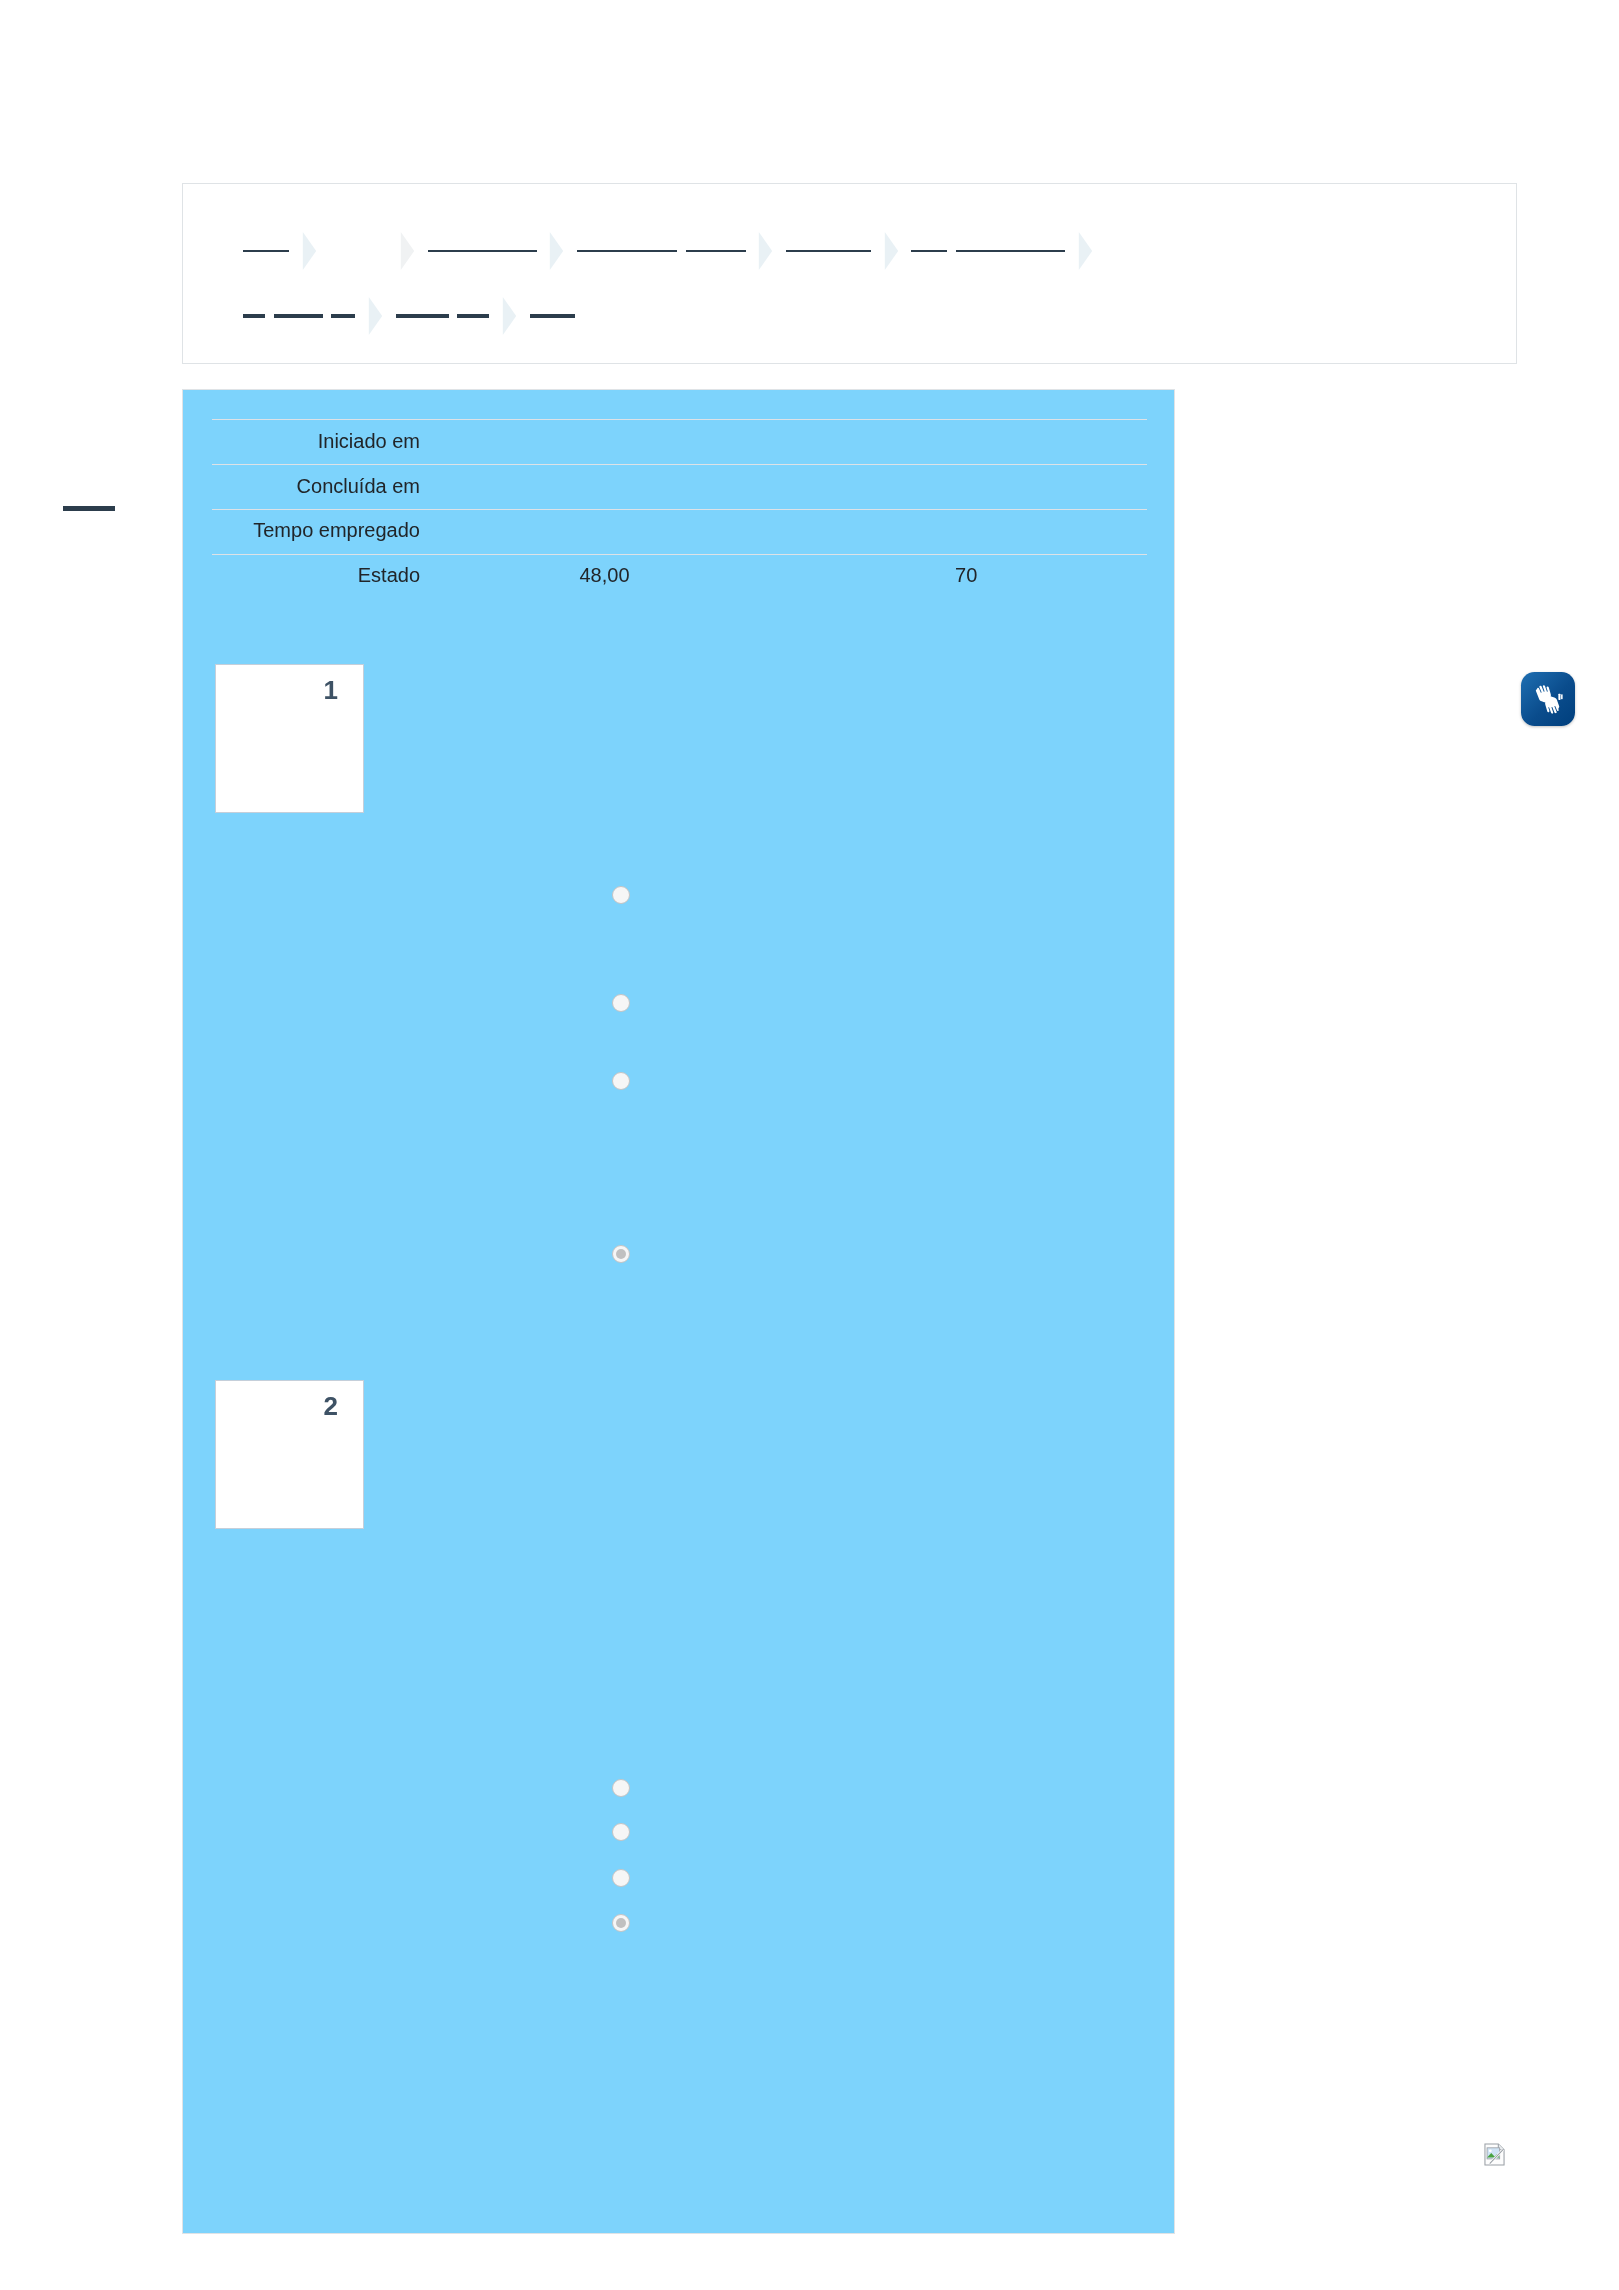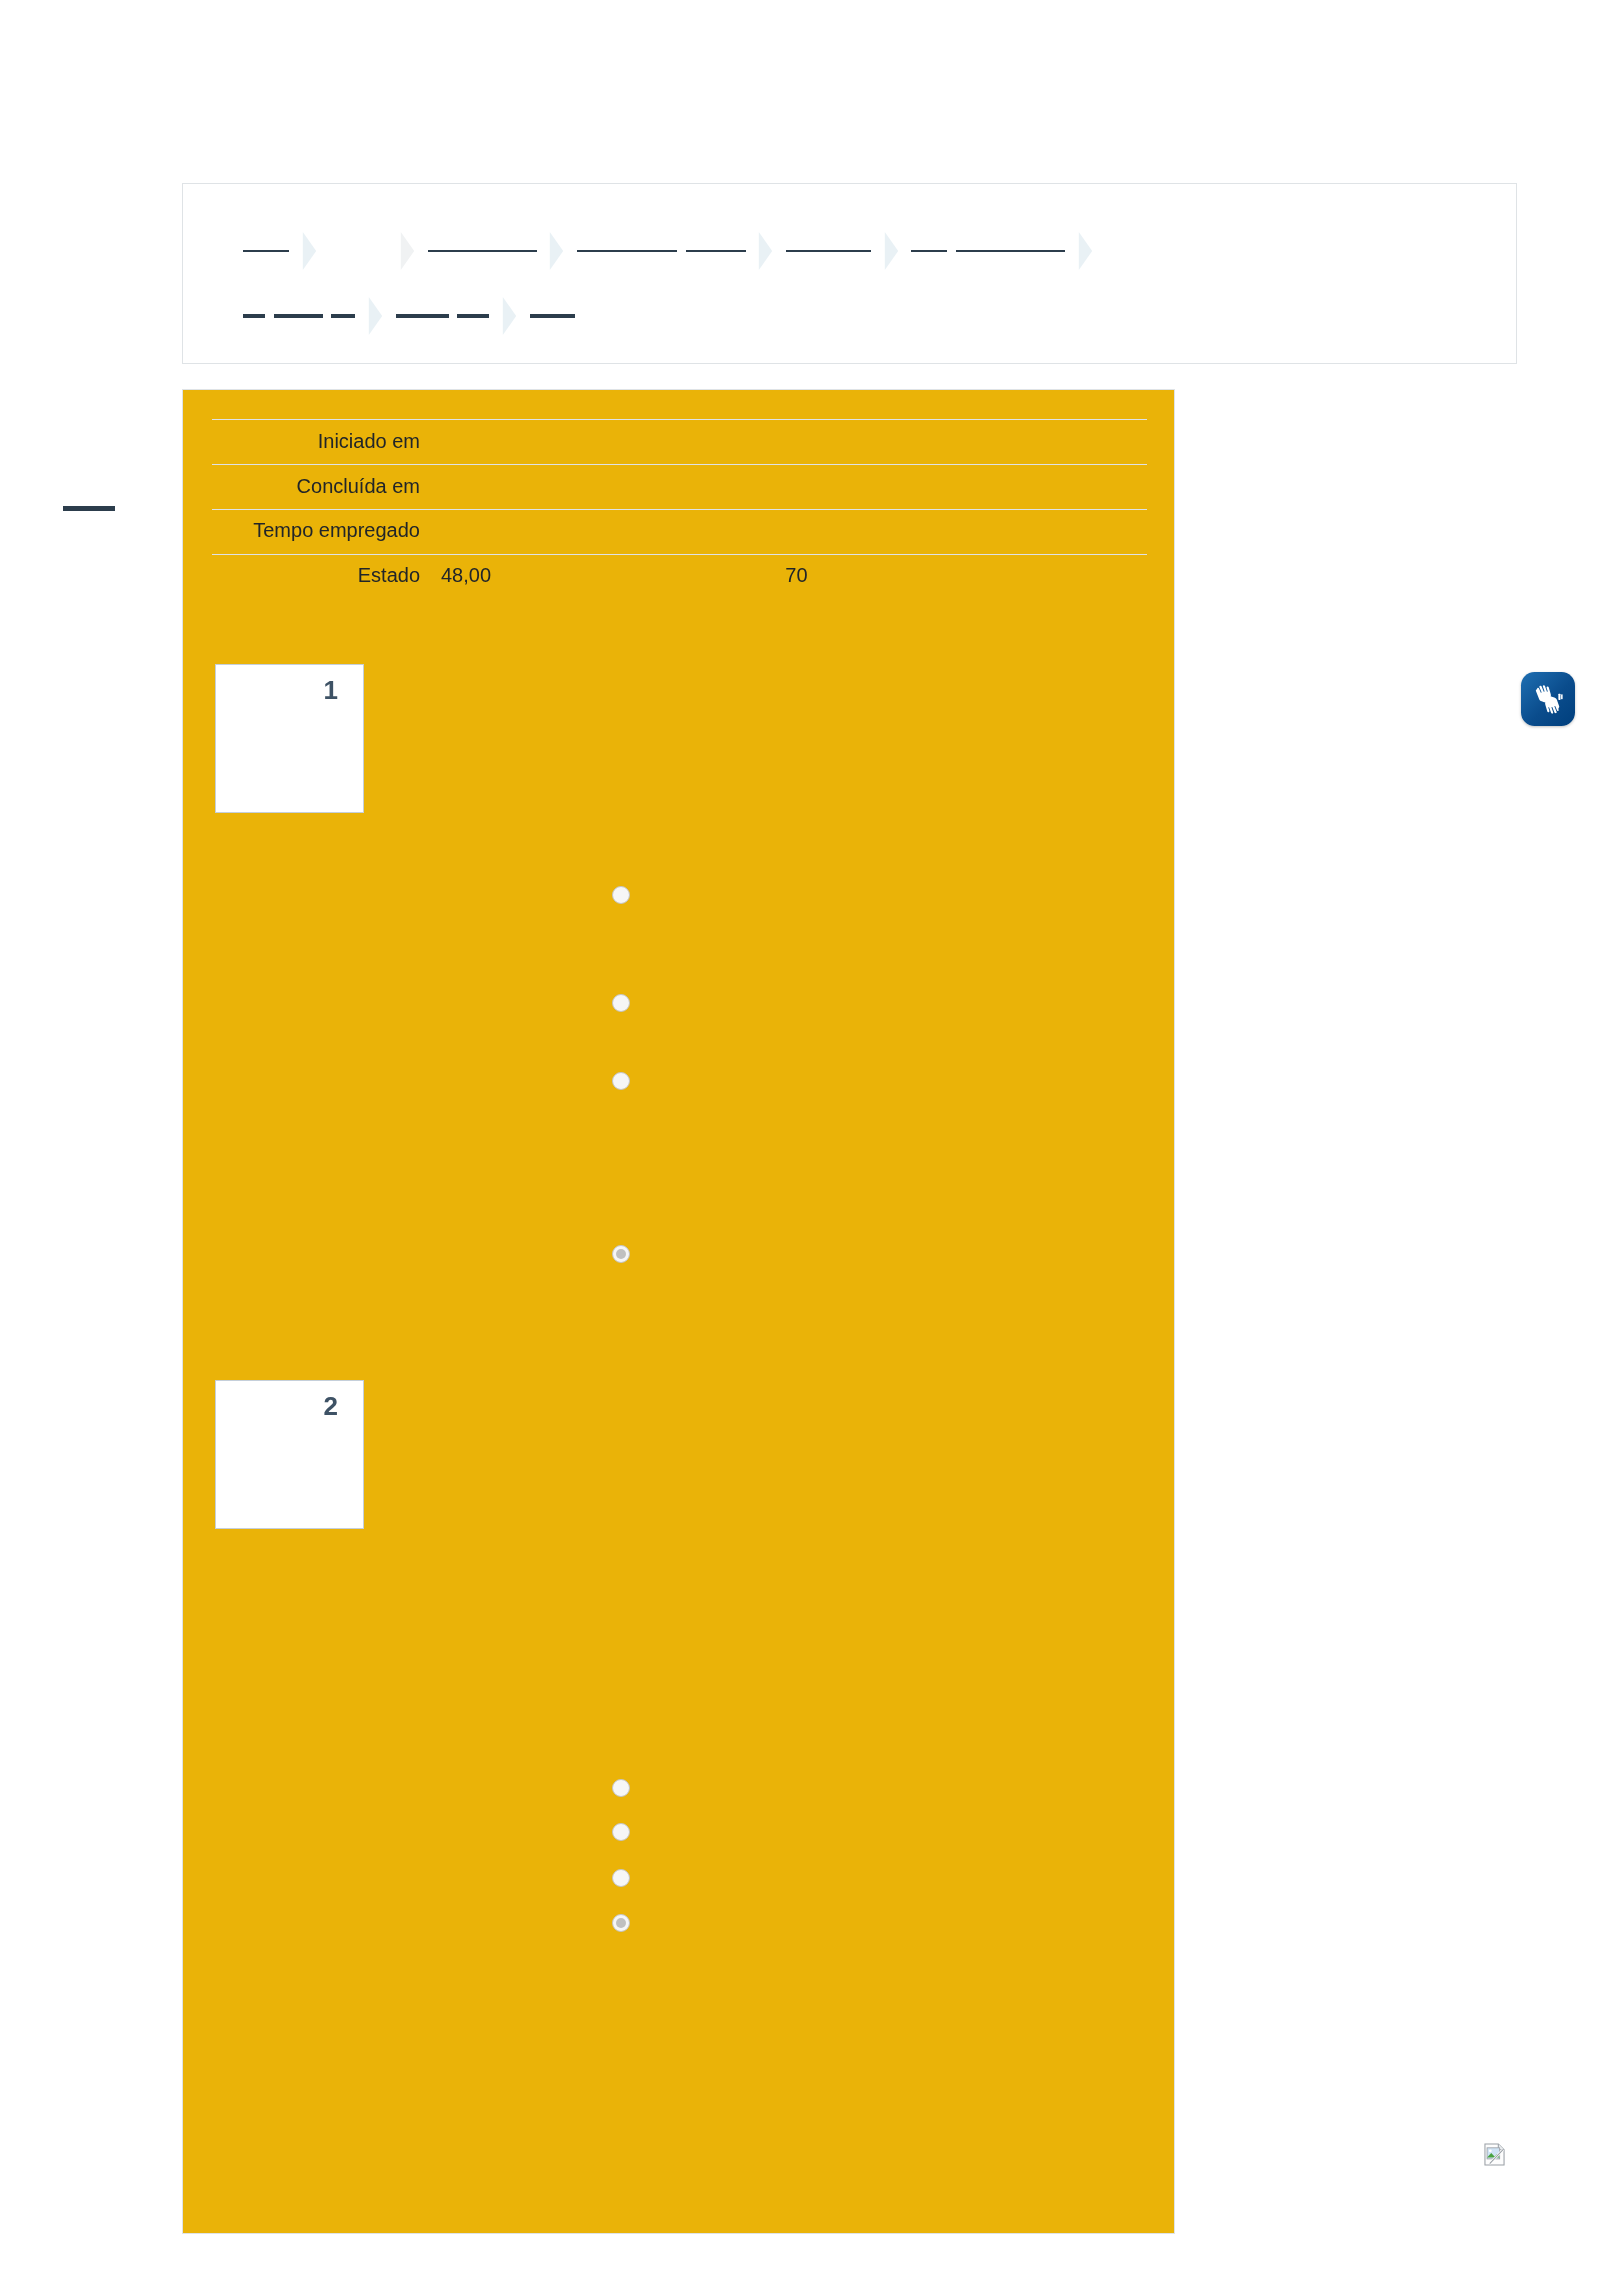--- a/index.html
+++ b/index.html
@@ -72,40 +72,41 @@
   }
   .crumb-sep svg { display: block; }
 
   
   .content-panel {
     position: absolute;
     left: 182px;
     top: 389px;
     width: 993px;
     height: 1845px;
-    background: #eab308;
+    background: #7dd3fc;
     border: 1px solid #dfe3e6;
     box-sizing: border-box;
   }
 
   
   .summary-table {
     position: absolute;
     left: 29px;
     top: 29px;
     width: 935px;
     border-collapse: collapse;
   }
   .summary-table td {
     padding: 7.7px 0 8.6px 0;
     border-top: 1px solid #dee2e6;
     font-size: 20px;
     line-height: 1.38;
     color: #212529;
     vertical-align: top;
+    text-align: center;
   }
   .summary-table tr:first-child td { border-top: 1px solid #dee2e6; }
   .summary-table .lbl {
     width: 208px;
     text-align: right;
     font-weight: 400;
     padding-right: 0;
   }
   .summary-table .v1 {
     width: 327px;

